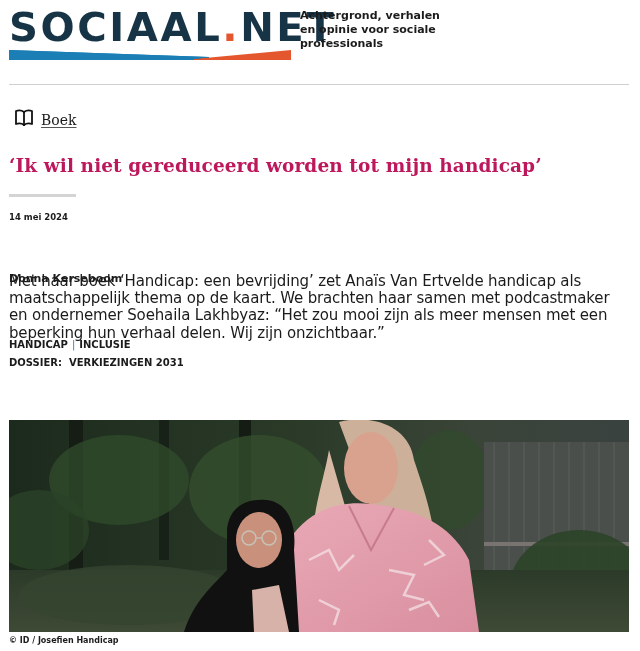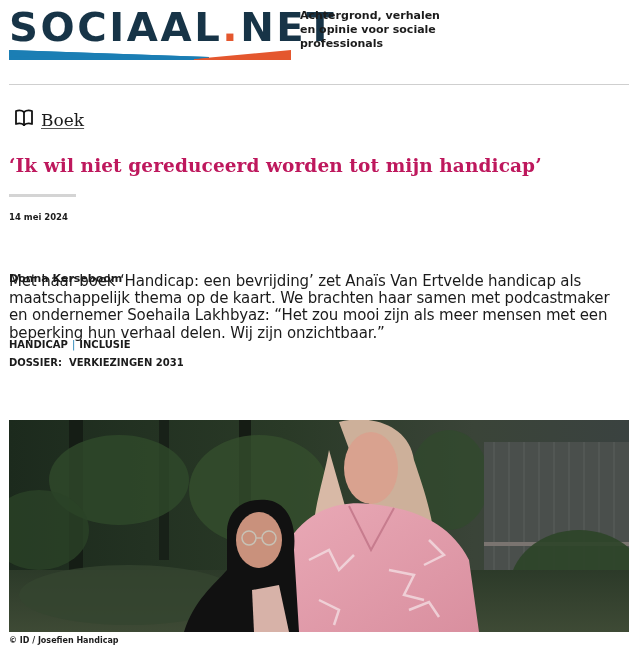--- a/index.html
+++ b/index.html
@@ -6,21 +6,21 @@
   body { width:640px; height:651px; overflow:hidden; position:relative; font-family:"Liberation Sans", "DejaVu Sans", sans-serif; color:#1b1b1b; }
   .header { position:absolute; left:0; top:0; width:552px; height:84px; }
   .logo { position:absolute; left:9px; top:9px; width:282px; height:52px; }
   .logo-word { position:absolute; left:0; top:0; font-family:"DejaVu Sans", sans-serif; font-weight:bold; font-size:39px; letter-spacing:2.5px; color:#173447; line-height:38px; transform:scaleX(1.03); transform-origin:left top; white-space:nowrap; }
   .logo-word .dot { color:#e4572e; }
   .logo-ribbon { position:absolute; left:0; top:41px; width:282px; height:10px; }
   .tagline { position:absolute; left:300px; top:9px; width:150px; font-family:"DejaVu Sans", sans-serif; font-weight:bold; font-size:11px; line-height:14px; color:#1b1b1b; }
   .divider { position:absolute; left:9px; top:84px; width:620px; height:1px; background:#cfcfcf; }
   .cat { position:absolute; left:14px; top:110px; height:20px; display:flex; align-items:center; }
   .cat svg { width:20px; height:18px; }
-  .cat-link { margin-left:7px; font-family:"DejaVu Serif", serif; font-size:17px; color:#1b1b1b; text-decoration:underline; text-decoration-color:#555; text-underline-offset:2px; }
+  .cat-link { margin-left:7px; font-family:"DejaVu Serif", serif; font-size:14px; color:#1b1b1b; text-decoration:underline; text-decoration-color:#555; text-underline-offset:2px; }
   .title { position:absolute; left:9px; top:153px; width:620px; font-family:"DejaVu Serif", serif; font-weight:bold; font-size:18.5px; letter-spacing:0.1px; color:#be185d; margin:0; line-height:26px; white-space:nowrap; }
   .title-rule { position:absolute; left:9px; top:194px; width:67px; height:3px; background:#d4d4d4; }
   .date { position:absolute; left:9px; top:212px; font-family:"DejaVu Sans", sans-serif; font-weight:bold; font-size:8.5px; color:#1b1b1b; }
   .author { position:absolute; left:9px; top:229px; font-family:"DejaVu Sans", sans-serif; font-weight:bold; font-size:11px; color:#1b1b1b;margin-top:43px; }
   .lead { position:absolute; left:9px; top:273px; width:620px; font-family:"DejaVu Sans", sans-serif; font-size:15px; line-height:17.2px; color:#1b1b1b; letter-spacing:-0.15px; }
   .tags { position:absolute; left:9px; top:339px; font-family:"DejaVu Sans", sans-serif; font-weight:bold; font-size:10px; color:#1b1b1b; }
   .tags .sep { color:#1b7eb4; font-weight:normal; margin:0 4px; }
   .tags a { color:#1b1b1b; text-decoration:none; }
   .dossier { position:absolute; left:9px; top:357px; font-family:"DejaVu Sans", sans-serif; font-weight:bold; font-size:10px; color:#1b1b1b; }
   .dossier a { color:#1b1b1b; text-decoration:none; }

